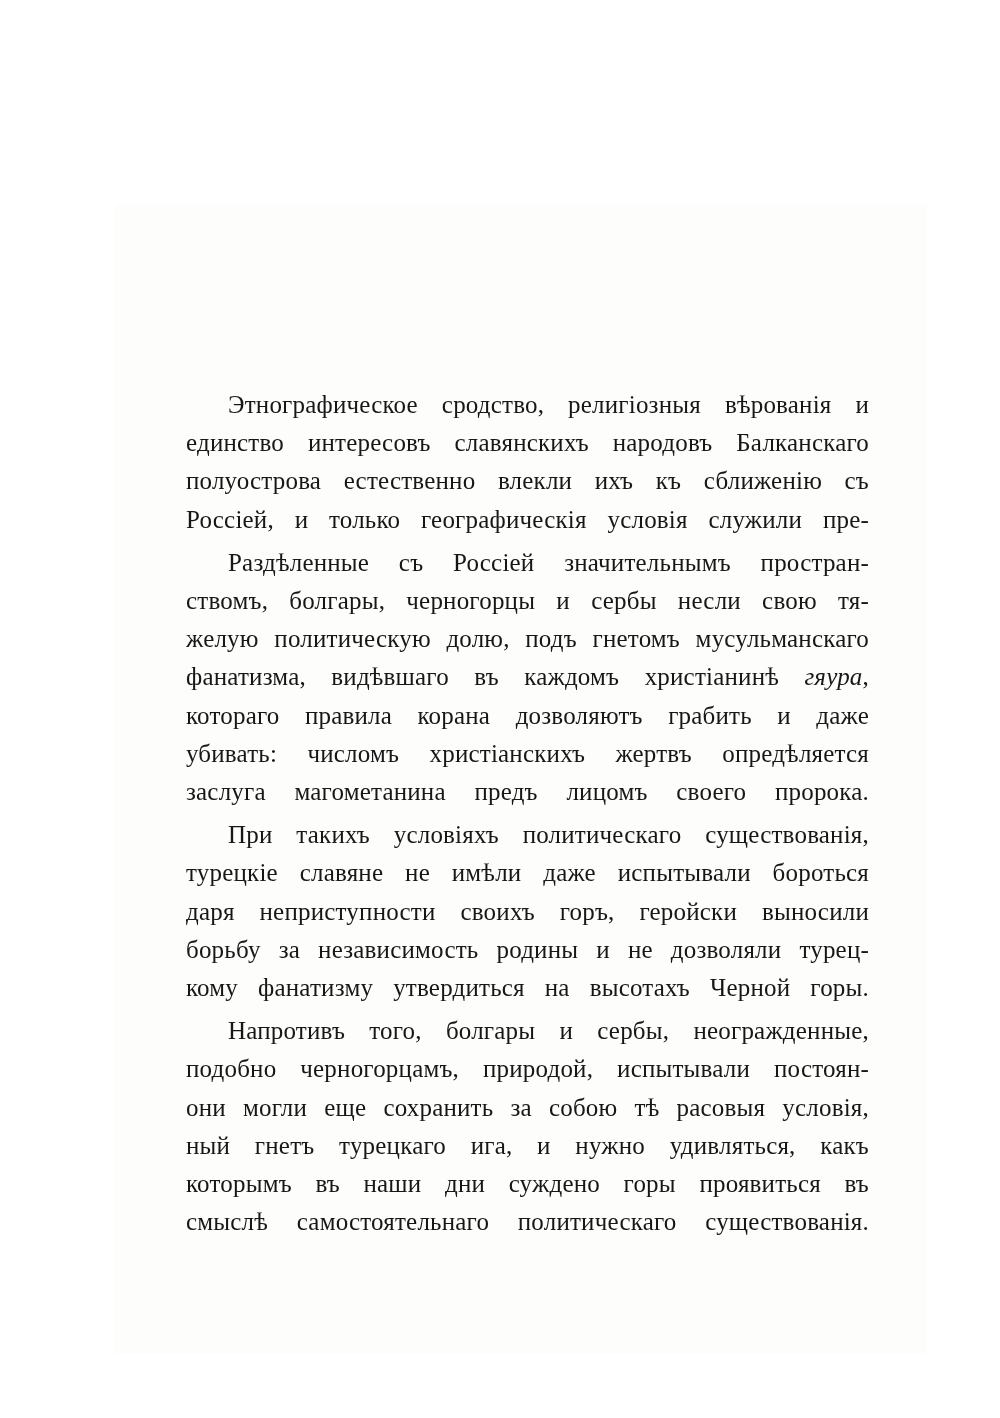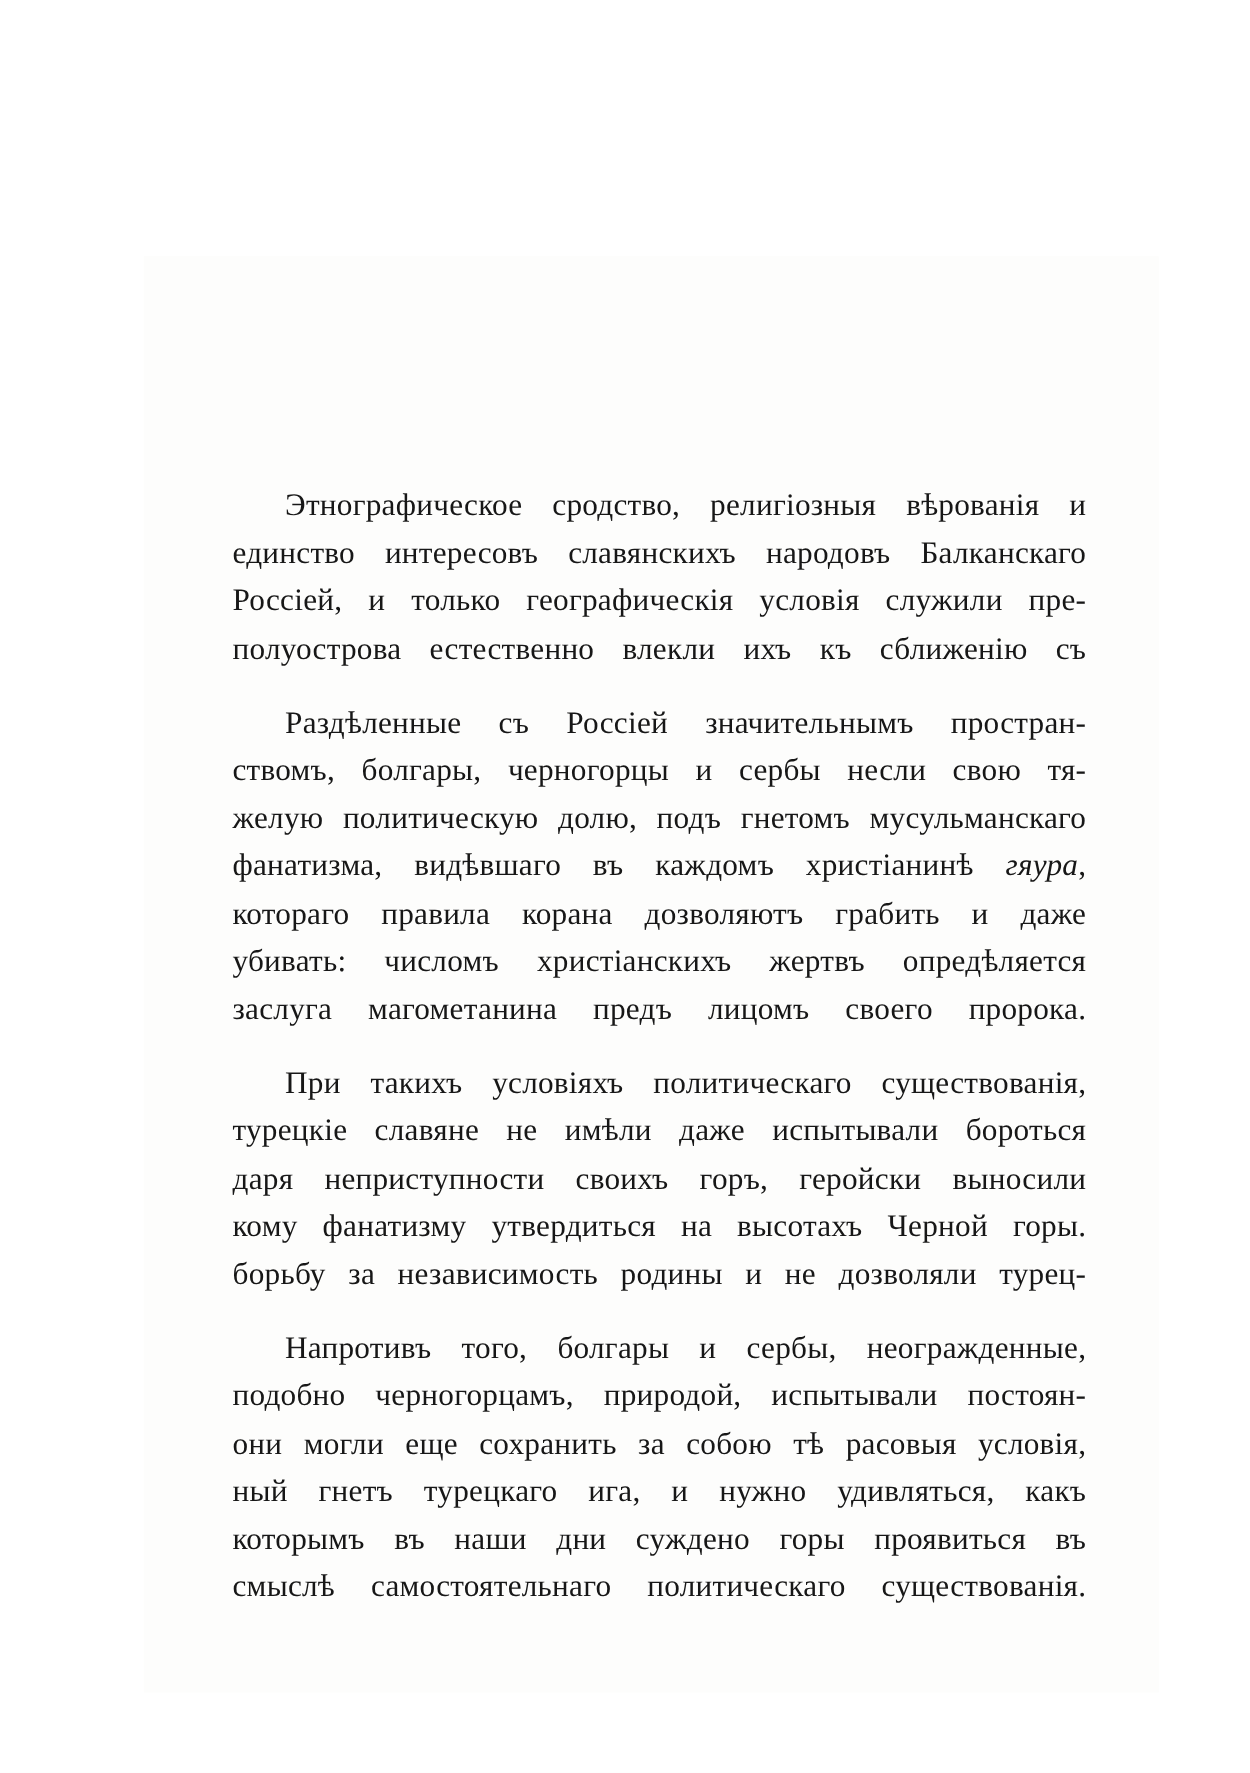--- a/index.html
+++ b/index.html
@@ -33,21 +33,21 @@
     position: absolute;
     left: 186px;
     top: 374px;
     width: 683px;
     color: #171717;
     font-size: 25px;
     line-height: 38.2px;
     letter-spacing: 0.2px;
   }
   .paragraph + .paragraph {
-    margin-top: 21px;
+    margin-top: 5px;
   }
   .line {
     text-align: justify;
     text-align-last: justify;
     white-space: normal;
   }
   .line.indent {
     text-indent: 42px;
   }
   .seg-italic {
@@ -56,38 +56,38 @@
 </style>
 </head>
 <body>
 
 <div class="page">
   <div class="paper"></div>
   <main class="text-block">
       <div class="paragraph">
         <div class="line indent"><span class="seg">Этнографическое сродство, религіозныя вѣрованія и</span></div>
         <div class="line"><span class="seg">единство интересовъ славянскихъ народовъ Балканскаго</span></div>
+        <div class="line"><span class="seg">полуострова естественно влекли ихъ къ сближенію съ</span></div>
         <div class="line"><span class="seg">Россіей, и только географическія условія служили пре-</span></div>
-        <div class="line"><span class="seg">полуострова естественно влекли ихъ къ сближенію съ</span></div>
       </div>
       <div class="paragraph">
         <div class="line indent"><span class="seg">Раздѣленные съ Россіей значительнымъ простран-</span></div>
         <div class="line"><span class="seg">ствомъ, болгары, черногорцы и сербы несли свою тя-</span></div>
         <div class="line"><span class="seg">желую политическую долю, подъ гнетомъ мусульманскаго</span></div>
         <div class="line"><span class="seg">фанатизма, видѣвшаго въ каждомъ христіанинѣ </span><span class="seg-italic">гяура</span><span class="seg">,</span></div>
         <div class="line"><span class="seg">котораго правила корана дозволяютъ грабить и даже</span></div>
         <div class="line"><span class="seg">убивать: числомъ христіанскихъ жертвъ опредѣляется</span></div>
         <div class="line"><span class="seg">заслуга магометанина предъ лицомъ своего пророка.</span></div>
       </div>
       <div class="paragraph">
         <div class="line indent"><span class="seg">При такихъ условіяхъ политическаго существованія,</span></div>
         <div class="line"><span class="seg">турецкіе славяне не имѣли даже испытывали бороться</span></div>
         <div class="line"><span class="seg">даря неприступности своихъ горъ, геройски выносили</span></div>
+        <div class="line"><span class="seg">борьбу за независимость родины и не дозволяли турец-</span></div>
         <div class="line"><span class="seg">кому фанатизму утвердиться на высотахъ Черной горы.</span></div>
-        <div class="line"><span class="seg">борьбу за независимость родины и не дозволяли турец-</span></div>
       </div>
       <div class="paragraph">
         <div class="line indent"><span class="seg">Напротивъ того, болгары и сербы, неогражденные,</span></div>
         <div class="line"><span class="seg">подобно черногорцамъ, природой, испытывали постоян-</span></div>
         <div class="line"><span class="seg">они могли еще сохранить за собою тѣ расовыя условія,</span></div>
         <div class="line"><span class="seg">ный гнетъ турецкаго ига, и нужно удивляться, какъ</span></div>
         <div class="line"><span class="seg">которымъ въ наши дни суждено горы проявиться въ</span></div>
         <div class="line"><span class="seg">смыслѣ самостоятельнаго политическаго существованія.</span></div>
       </div>
     </main>

